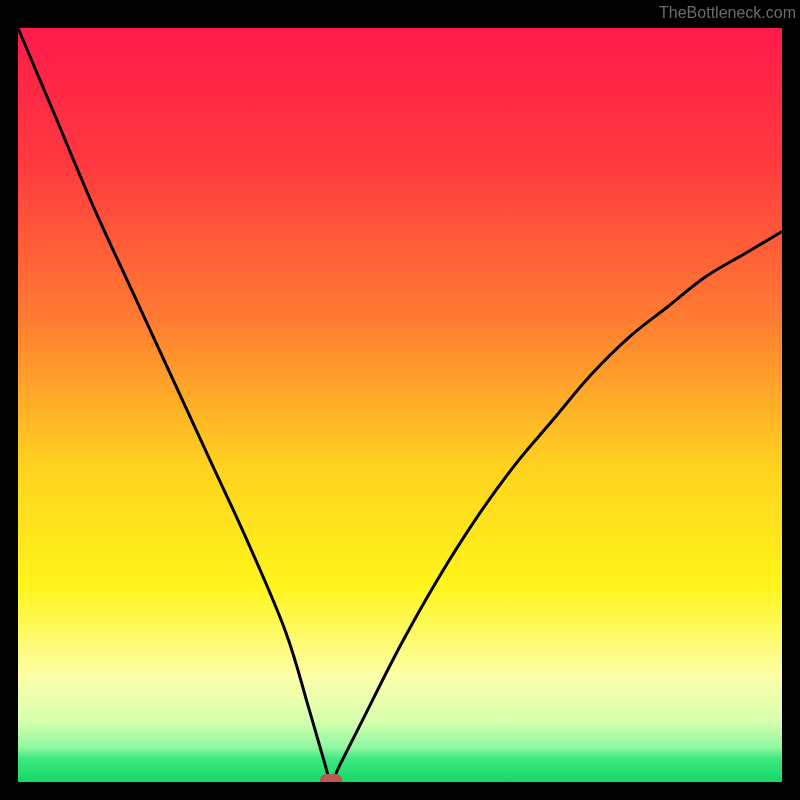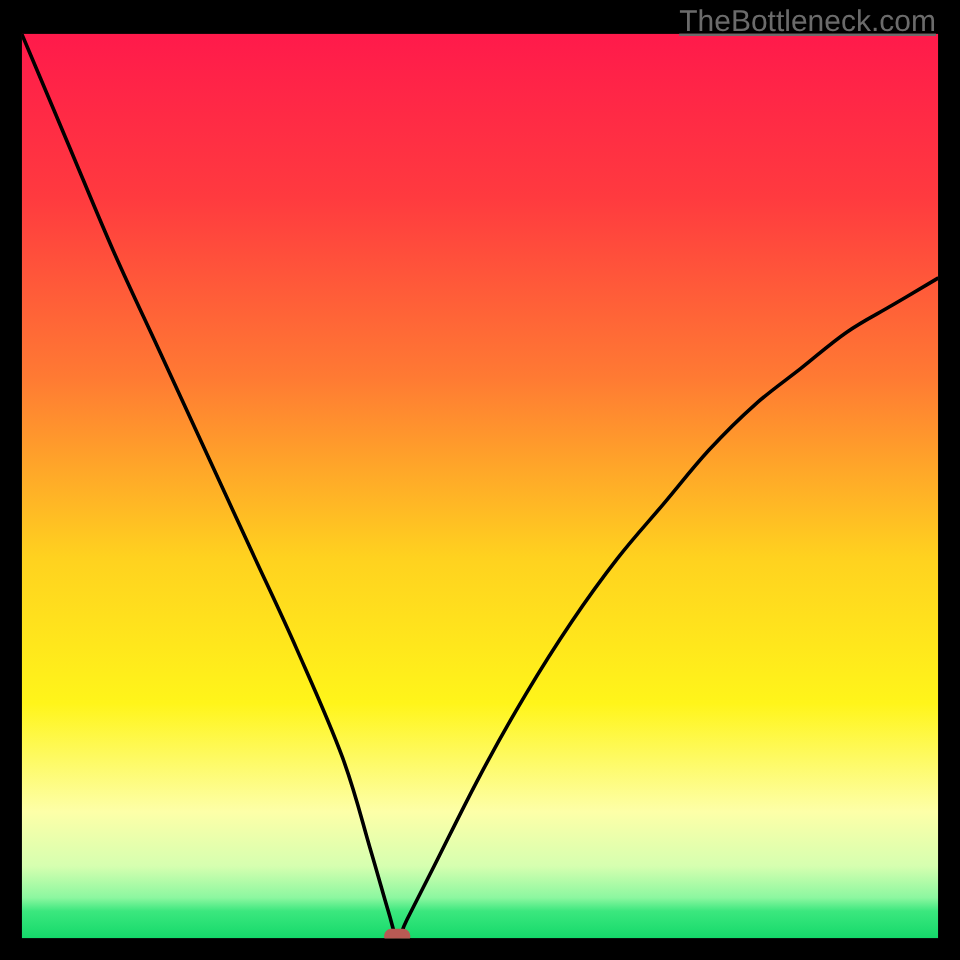--- a/index.html
+++ b/index.html
@@ -7,26 +7,25 @@
     padding: 0;
     width: 800px;
     height: 800px;
     background: #000;
     position: relative;
     font-family: Arial, sans-serif;
   }
   .watermark {
     position: absolute;
     top: 4px;
-    right: 20px;
+    right: 4px;
     color: #6b6b6b;
-    font-size: 25px;
+    font-size: 16px;
     font-weight: 500;
     z-index: 10;
-    text-decoration: underline;
   }
   .outer {
     position: absolute;
     left: 0;
     top: 0;
     width: 800px;
     height: 800px;
     background: #000;
   }
   .plot {

